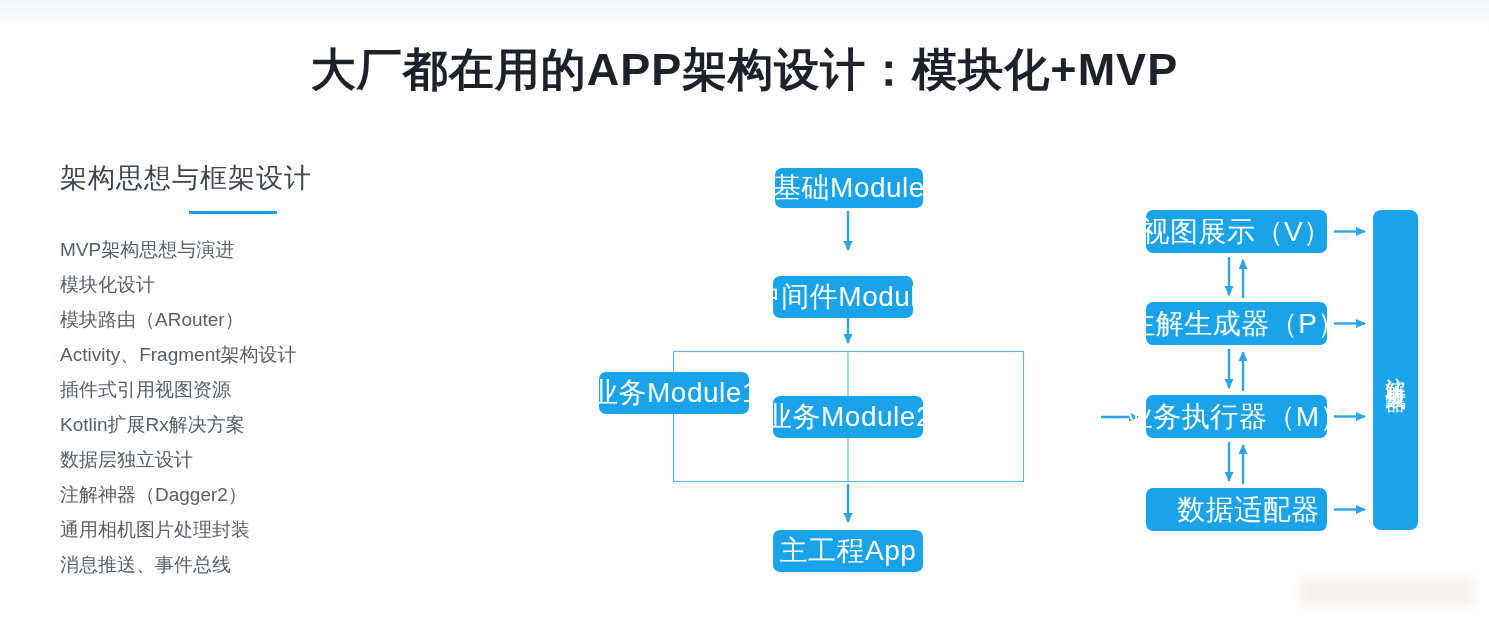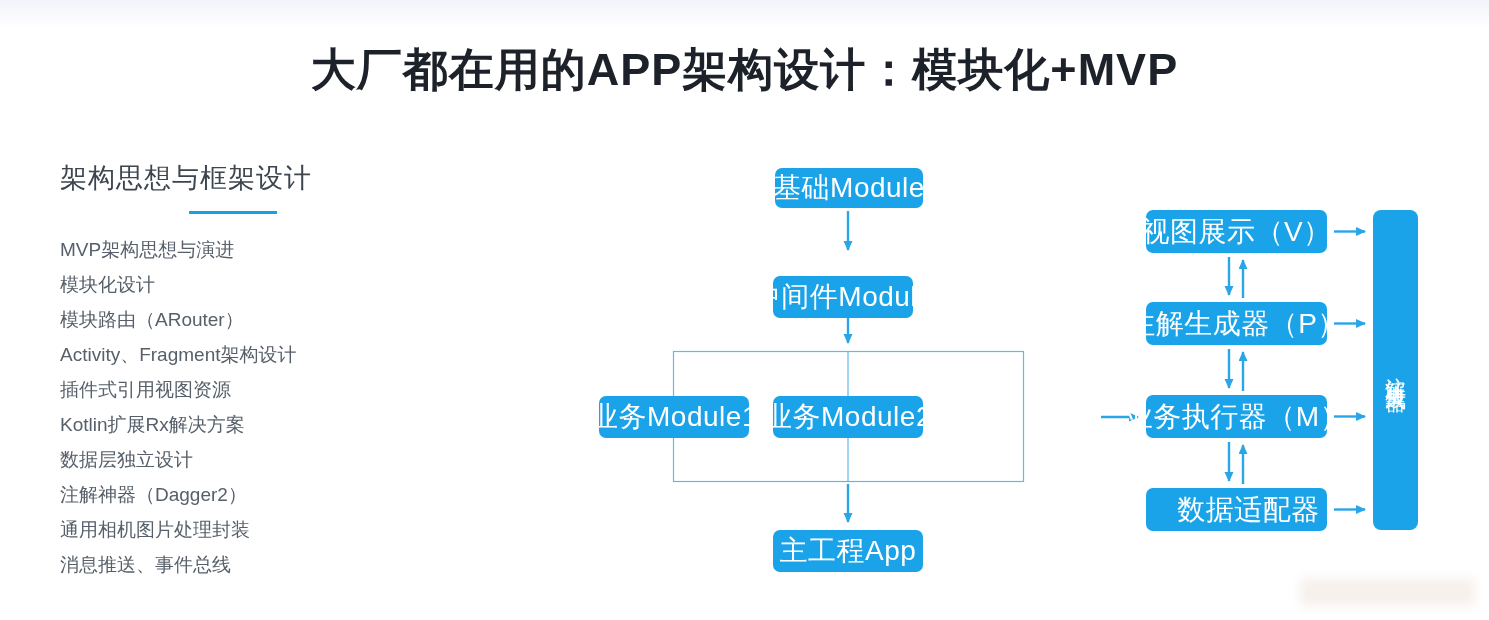--- a/index.html
+++ b/index.html
@@ -37,21 +37,21 @@
   .diagram svg { position:absolute; left:0; top:0; }
 
   .node {
     position:absolute; background:#1aa3e8; color:#ffffff;
     border-radius:7px; display:flex; align-items:center; justify-content:center;
     font-size:28px; font-weight:500; letter-spacing:0.5px; white-space:nowrap;
     z-index:2;
   }
   .n-base     { left:775px;  top:168px; width:148px; height:40px; }
   .n-mid      { left:773px;  top:259px; width:140px; height:42px;margin-top:17px; }
-  .n-biz1     { left:599px;  top:396px; width:150px; height:42px;border-radius:7px; }
+  .n-biz1     { left:599px;  top:372px; width:150px; height:42px;border-radius:7px; }
   .n-biz2     { left:773px;  top:396px; width:150px; height:42px; }
   .n-biz3     { left:948px;  top:396px; width:149px; height:42px; }
   .n-app      { left:773px;  top:530px; width:150px; height:42px; }
   .n-view     { left:1146px; top:210px; width:181px; height:43px; }
   .n-pres     { left:1146px; top:302px; width:181px; height:43px; }
   .n-model    { left:1146px; top:395px; width:181px; height:43px;text-align:center; }
   .n-adapter  { left:1146px; top:488px; width:181px; height:43px;padding-left:24px; }
   .n-annotation {
     left:1373px; top:210px; width:45px; height:320px;
     border-radius:8px;

